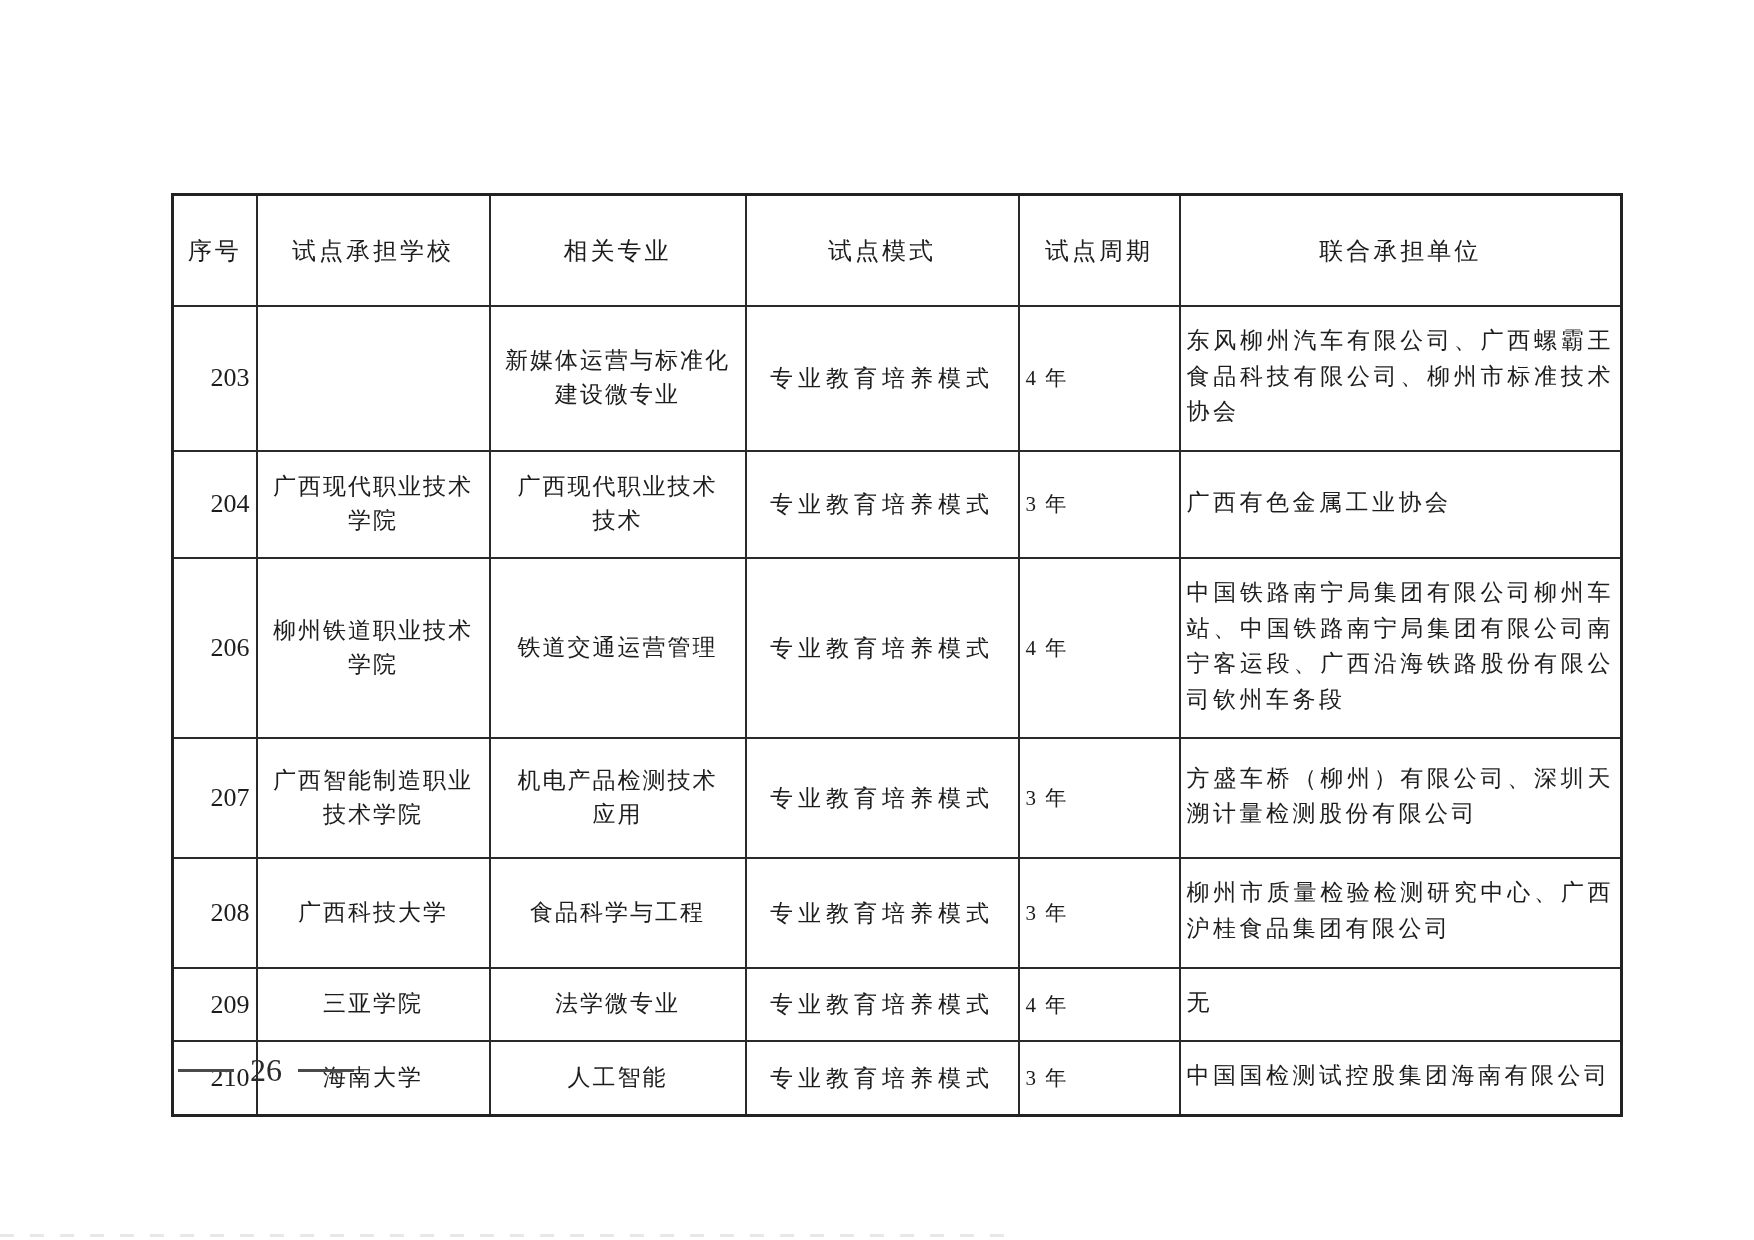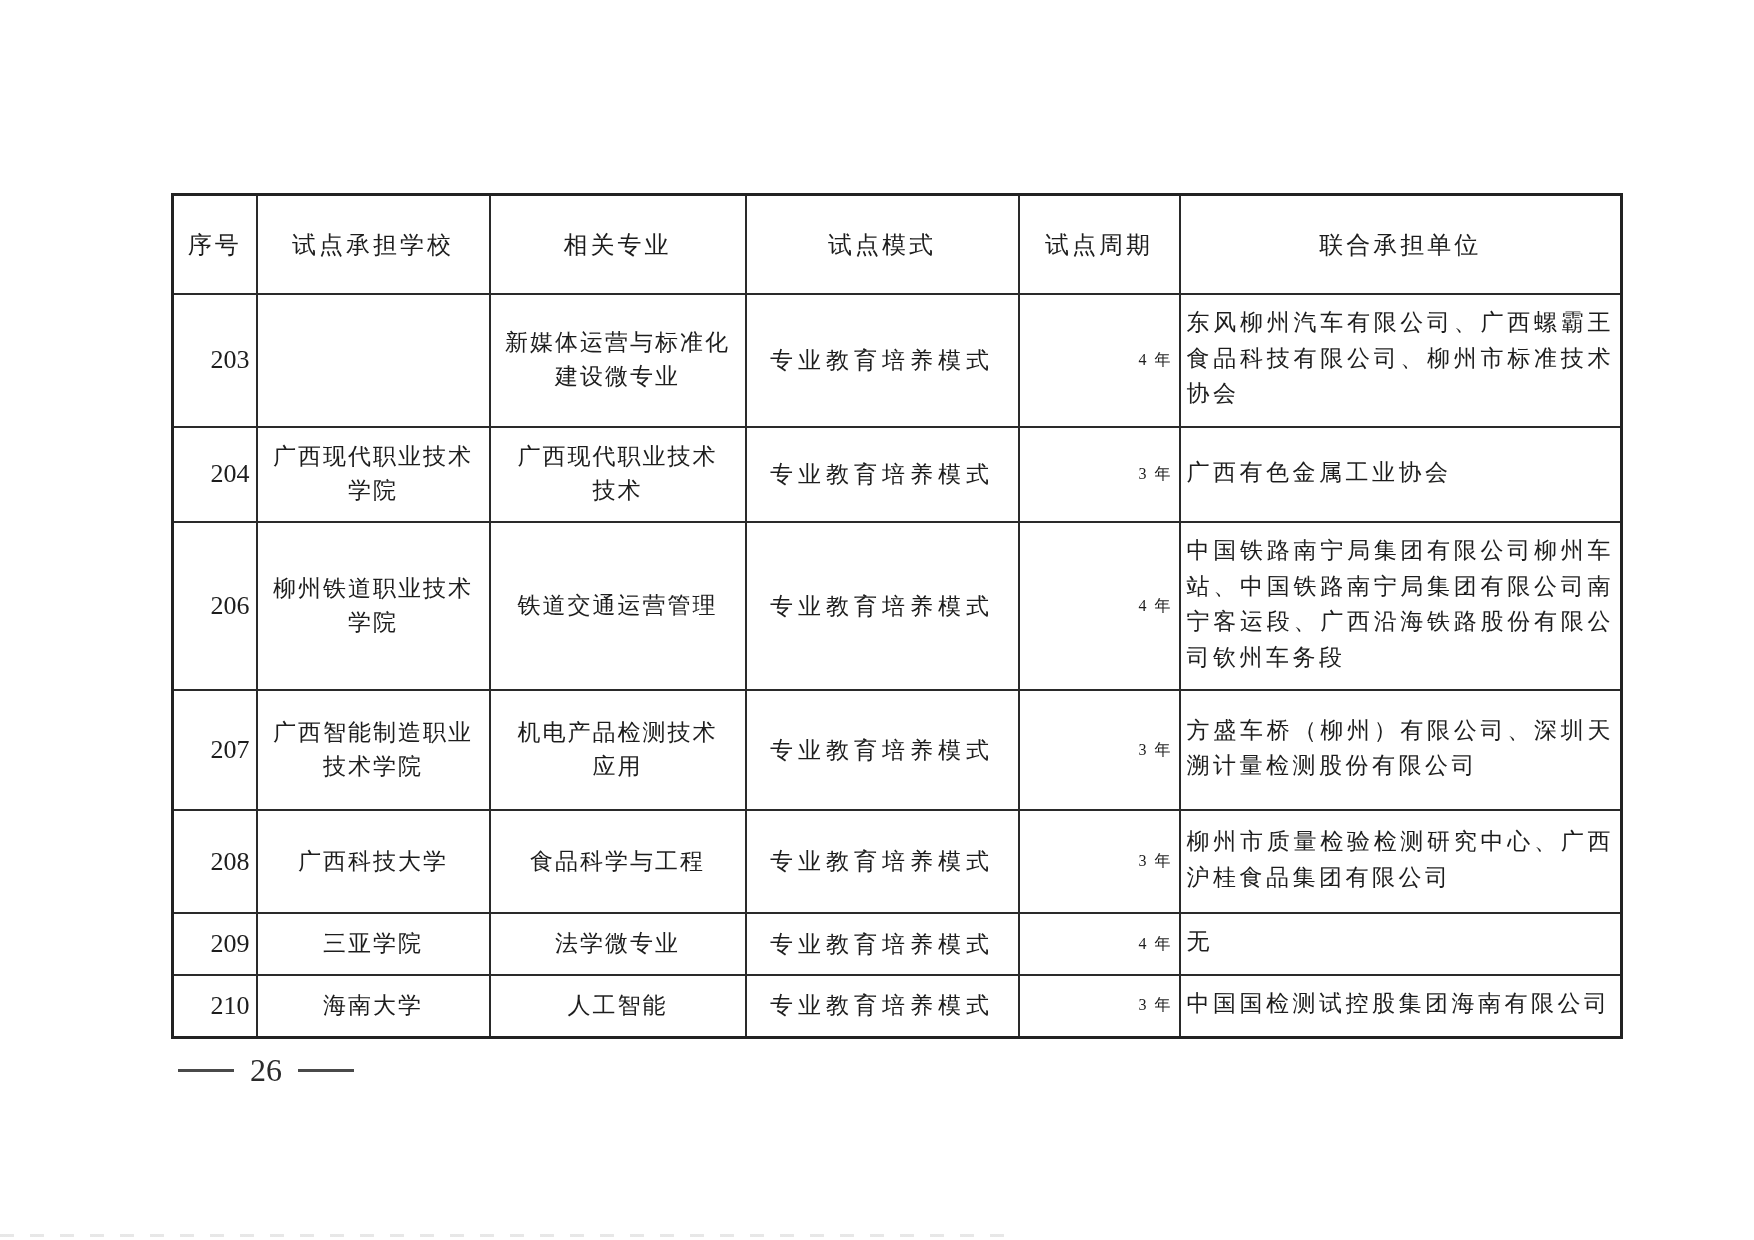--- a/index.html
+++ b/index.html
@@ -19,21 +19,21 @@
     position: absolute;
     left: 171px;
     top: 193px;
     width: 1449px;
     border-collapse: collapse;
     table-layout: fixed;
     color: #1d1d1d;
   }
   table.doc-table td, table.doc-table th {
     border: 2px solid #2a2a2a;
-    padding: 12px 6px;
+    padding: 18px 6px;
     vertical-align: middle;
     font-weight: 400;
   }
   table.doc-table { border: 3px solid #222222; }
   tr.hdr th {
     height: 73px;
     font-size: 24px;
     letter-spacing: 3px;
     text-align: center;
   }
@@ -59,22 +59,22 @@
     line-height: 1.5;
     white-space: pre-line;
     border-radius: 27px;
   }
   td.c-mode {
     text-align: center;
     font-size: 23px;
     letter-spacing: 5px;
   }
   td.c-period {
-    text-align: right;
-    font-size: 16px;
+    text-align: left;
+    font-size: 21px;
     letter-spacing: 2px;
   }
   td.c-partners {
     text-align: justify;
     text-align-last: left;
     font-size: 23px;
     letter-spacing: 3.5px;
     line-height: 1.55;
     padding: 8px 10px 8px 14px;
     font-family: Liberation Mono, monospace;

